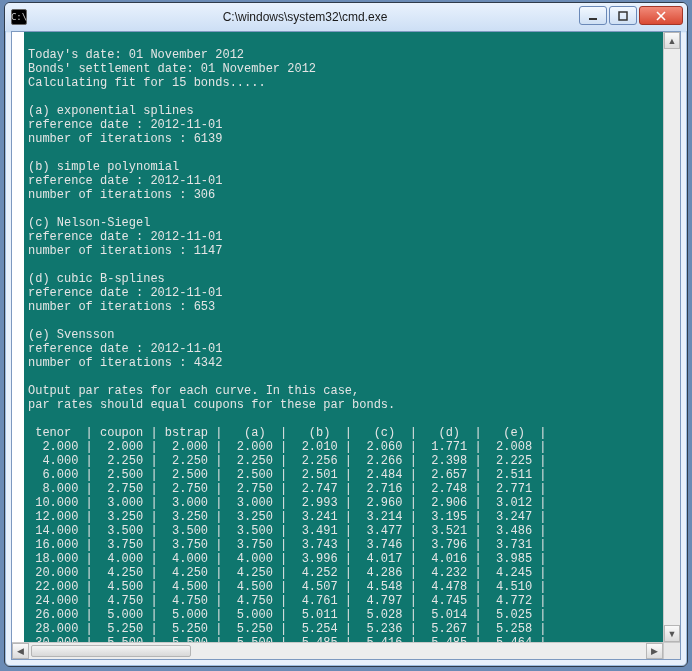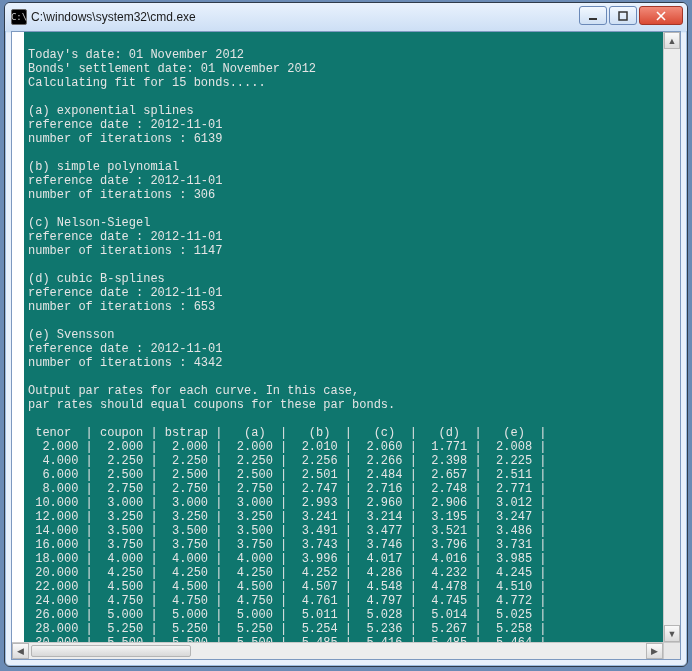--- a/index.html
+++ b/index.html
@@ -36,20 +36,21 @@
     border-radius: 2px;
     display: flex; align-items: center; justify-content: center;
     margin-right: 4px;
   }
   .titlebar .icon span { color: #ccc; font: 9px/9px monospace; }
   .titlebar .title {
     flex: 1;
     font-size: 12px;
     color: #1a1a1a;
     white-space: nowrap;
+    text-align: center;
   }
   .winbtns { display: flex; gap: 2px; margin-top:-3px;}
   .winbtn {
     width: 28px; height: 19px;
     border: 1px solid #6a89b8;
     border-radius: 3px;
     background: linear-gradient(#f2f8ff, #cfe0f4);
     display: flex; align-items: center; justify-content: center;
     font-size: 10px; color: #2b2b2b;
     cursor: pointer;

